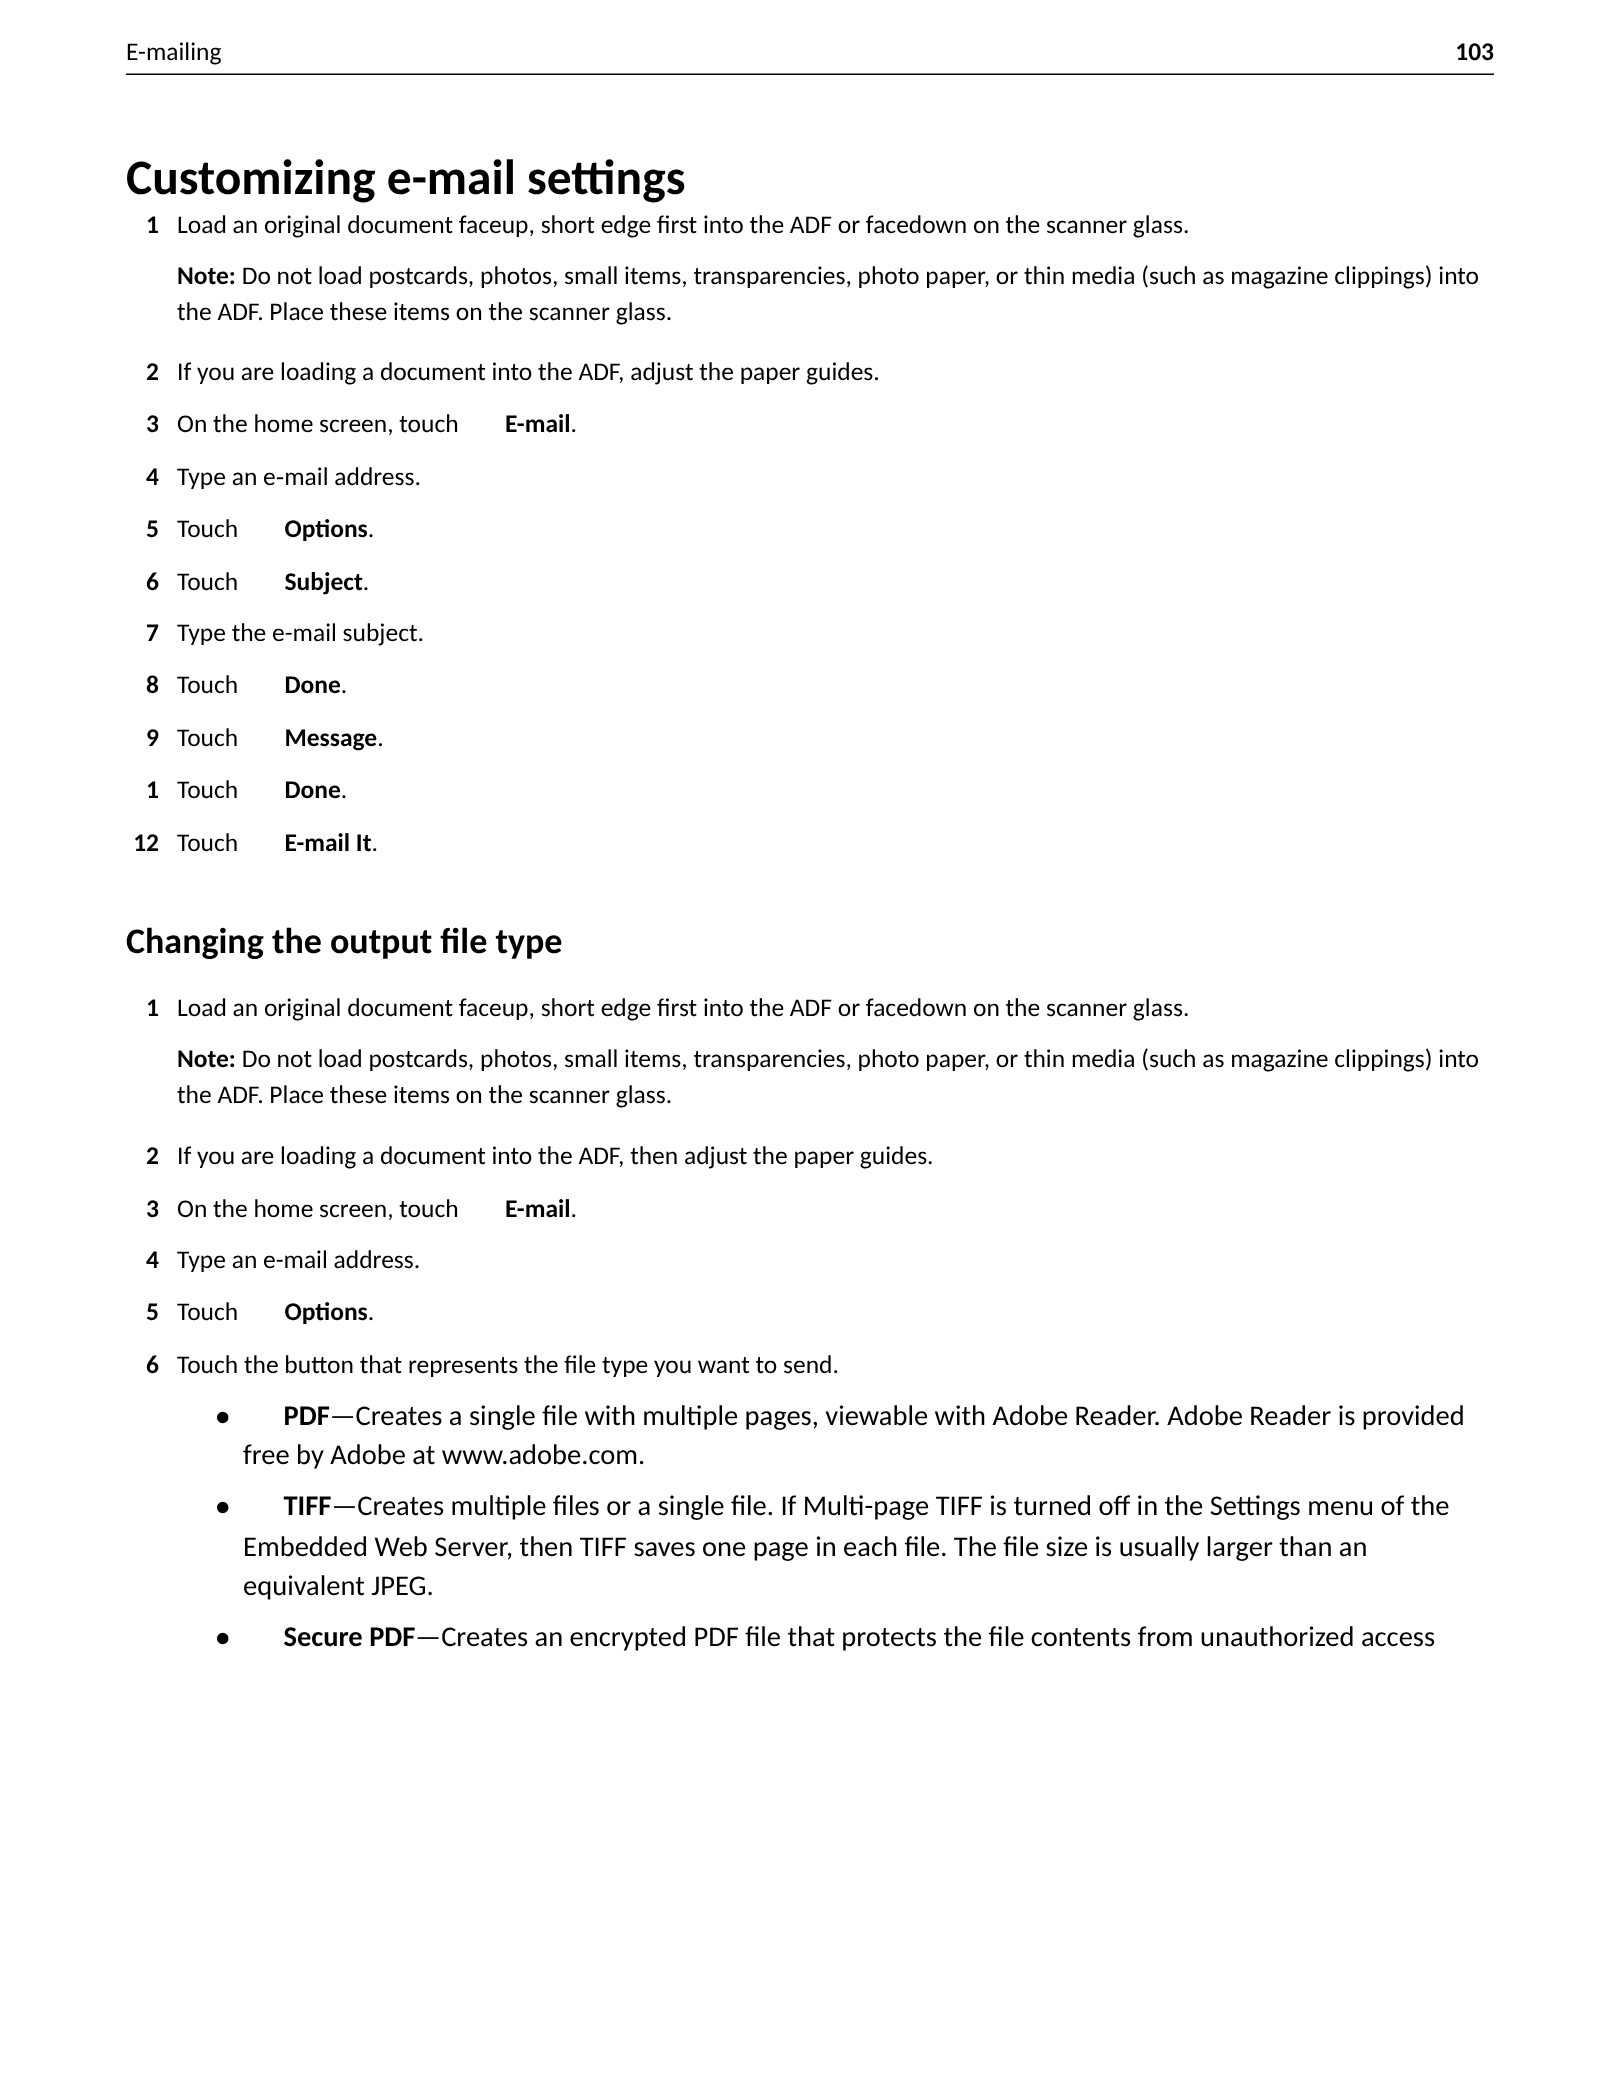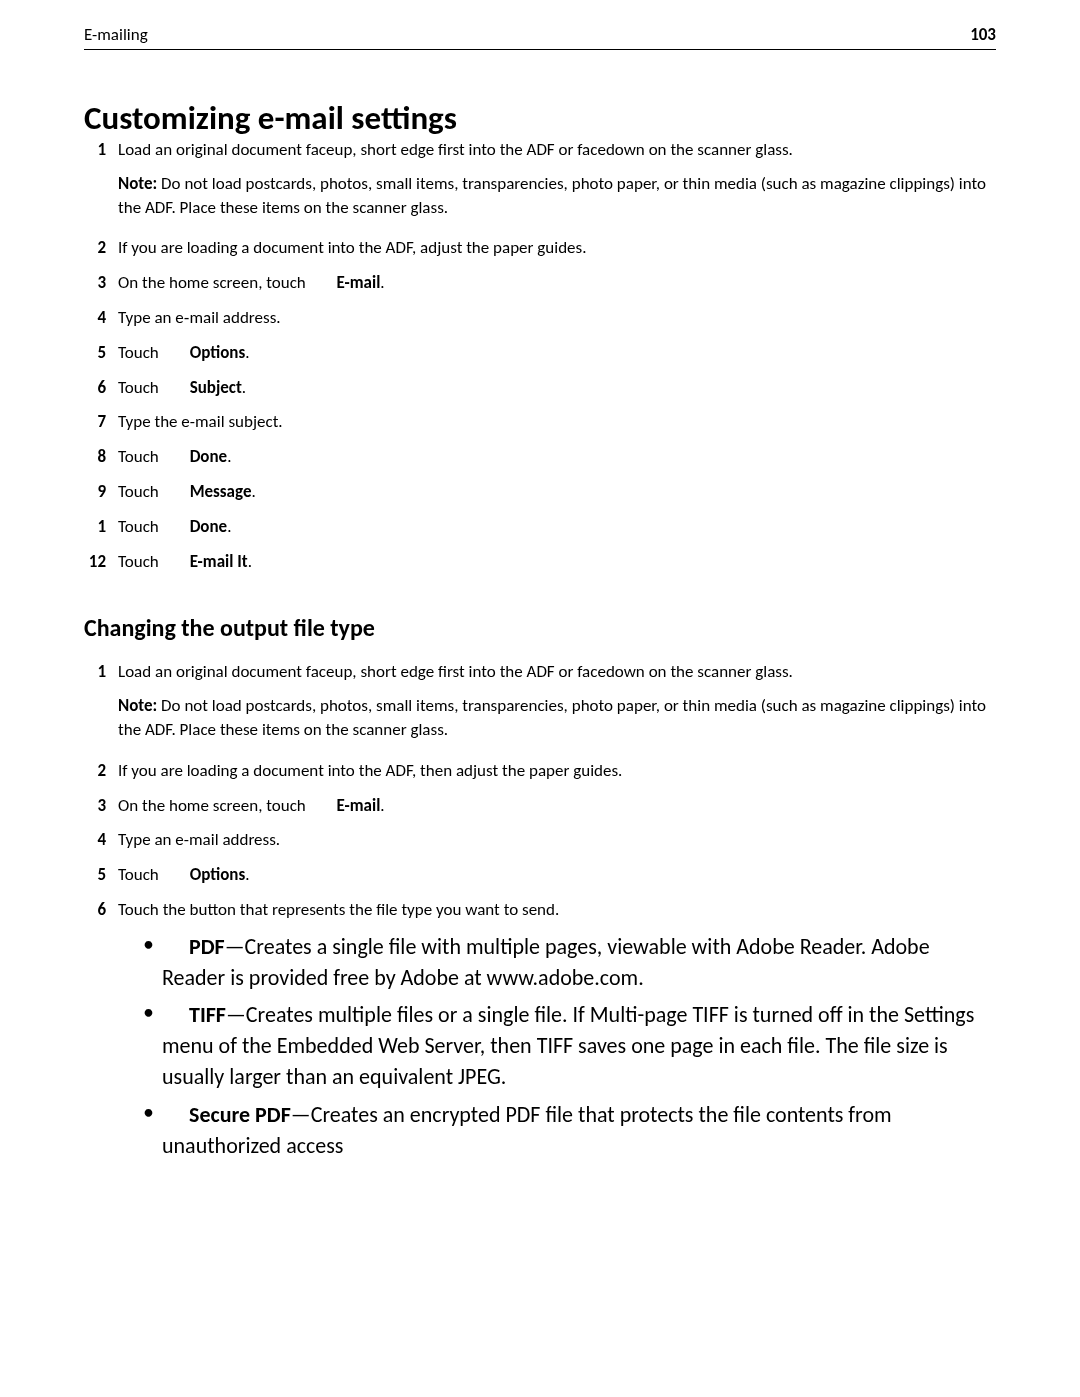--- a/index.html
+++ b/index.html
@@ -79,21 +79,21 @@
     .section {
       margin-bottom: 40px;
     }
     .bullet-list {
       list-style: none;
       margin-top: 10px;
       padding-left: 26px;
     }
     .bullet-item {
       position: relative;
-      font-size: 22px;
+      font-size: 19px;
       line-height: 1.4;
       margin-bottom: 7px;
       padding-left: 18px;
     }
     .bullet-item::before {
       content: "•";
       position: absolute;
       left: 0;
       font-weight: 700;
       font-size: 18px;

